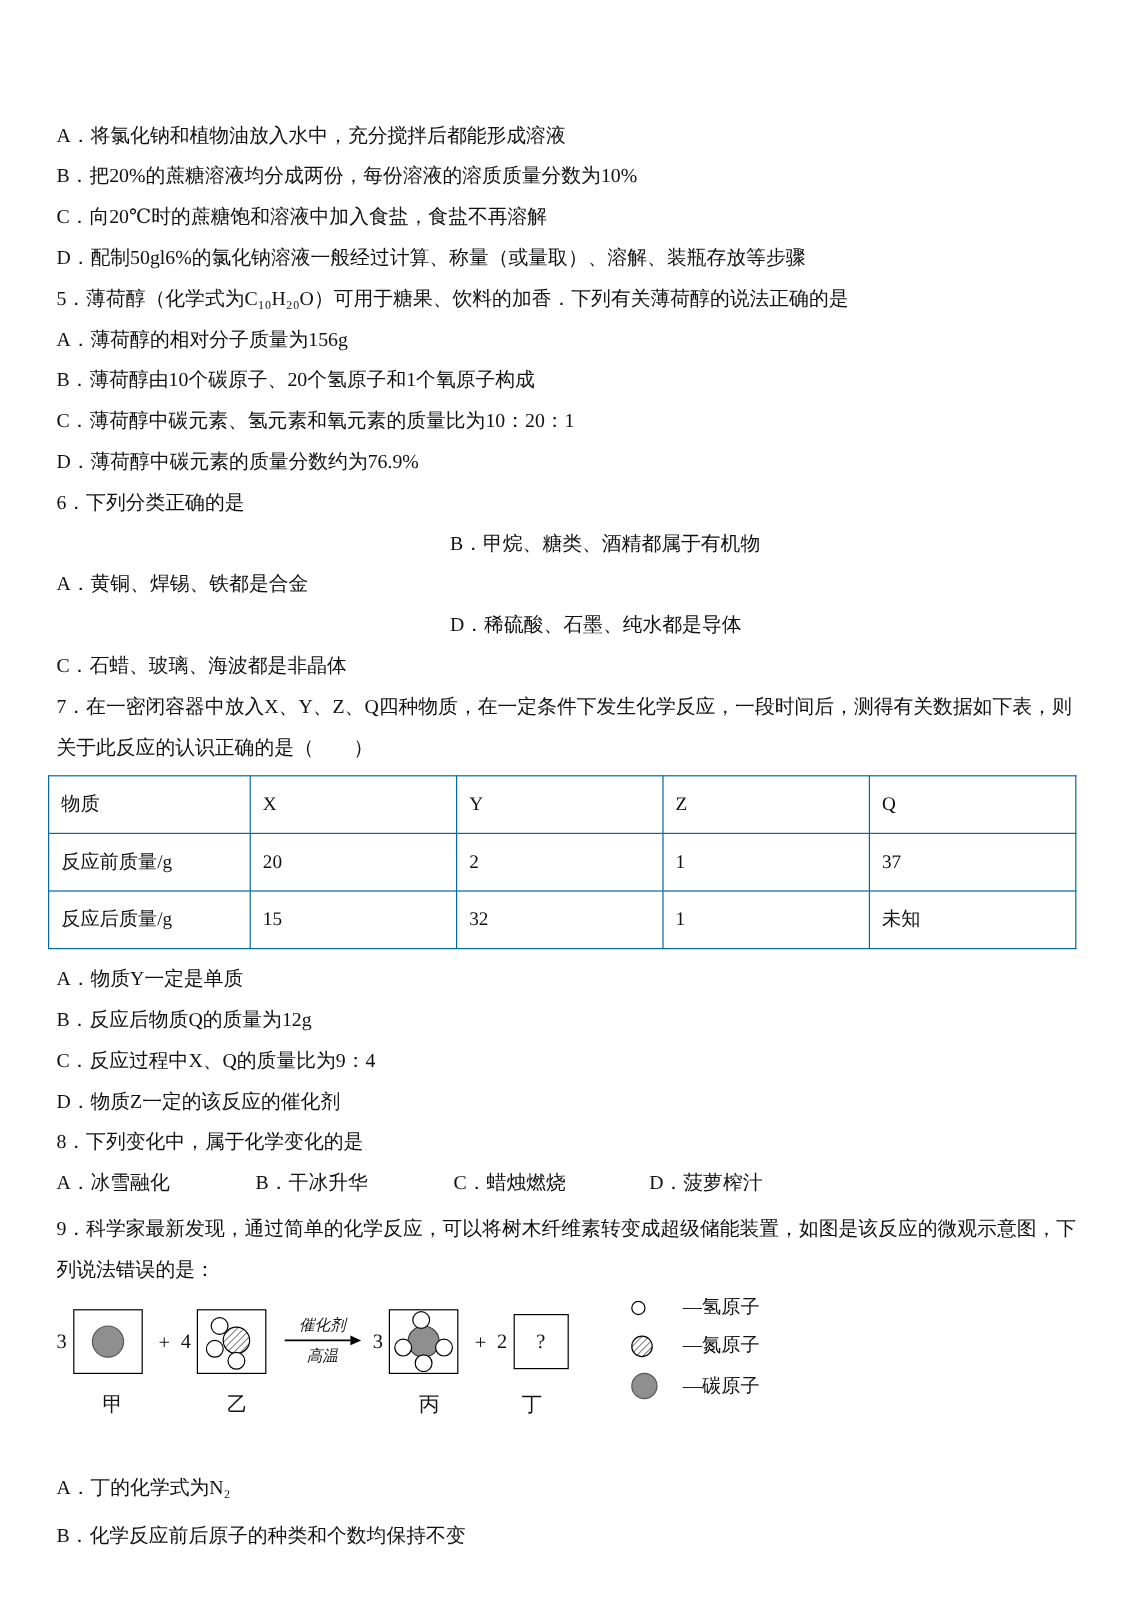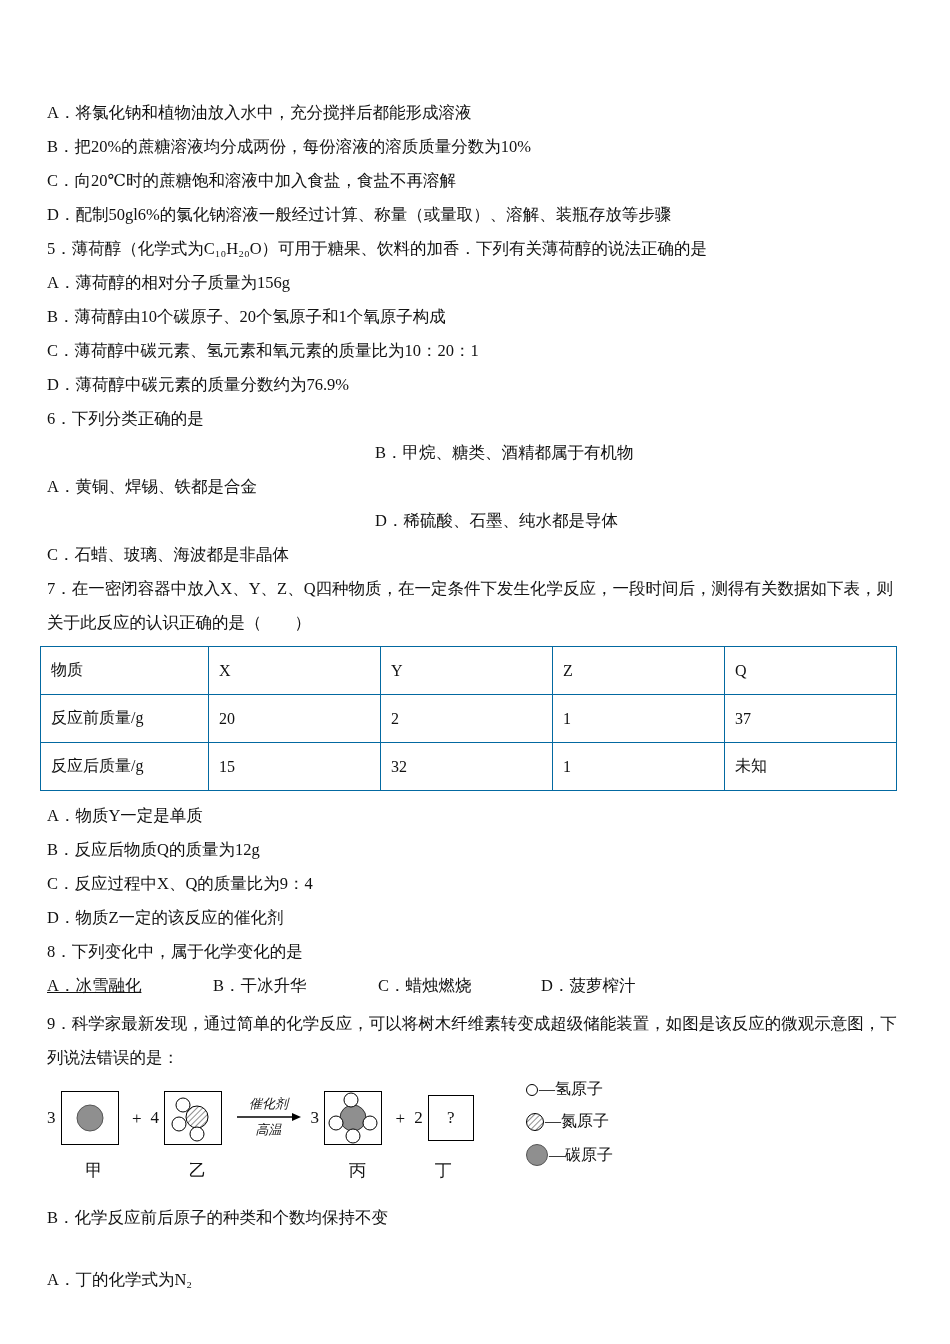--- a/index.html
+++ b/index.html
@@ -9,21 +9,21 @@
     background: #ffffff; color: #111;
     font-family: "Liberation Serif", "DejaVu Serif", serif;
     font-size: 16.5px;
   }
   .page { padding: 96px 36px 0 47px; position: relative; }
   .line { margin: 0; line-height: 34px; min-height: 34px; }
   .wrap { max-width: 852px; }
   .two-col { display: flex; }
   .two-col .col-a { width: 328px; margin-top: 34px; }
   .opts4 { display: flex; }
-  .opts4 .o1 { width: 166px; text-decoration: underline; }
+  .opts4 .o1 { width: 166px; }
   .opts4 .o2 { width: 165px; }
   .opts4 .o3 { width: 163px; }
   .mt4 { margin-top: 4px; }
   .mt6 { margin-top: 6px; }
 
   table.qtable { border-collapse: collapse; table-layout: fixed; width: 856px; margin: 6px 0 8px -7px; }
   .qtable td { border: 1px solid #0369a1; height: 48px; padding: 0 4px 0 10px; vertical-align: middle; font-size: 16px; }
 
   .diagram { position: relative; height: 104px; margin-top: 16px; }
   .reaction-row { position: absolute; left: 0; top: 0; display: flex; align-items: flex-start; gap: 9px; }
@@ -31,21 +31,21 @@
   .mol-top { display: flex; align-items: center; gap: 5px; }
   .coeff { font-size: 17px; }
   .mol-box { width: 58px; height: 54px; border: 1px solid #000; display: flex; align-items: center; justify-content: center; background:#fff; }
   .mol-box.small { width: 46px; height: 46px; margin: 4px 0; font-size: 17px; }
   .mol-label { margin-top: 14px; font-size: 17px; text-align: center; margin-left: 18px; width: 58px; }
   .mol-label.no-coeff { margin-left: 0; }
   .plus { font-size: 17px; margin-top: 18px; }
   .arrow-unit { display: flex; flex-direction: column; align-items: center; width: 66px; margin-top: 5px; font-style: italic; }
   .arrow-txt { font-size: 13px; line-height: 16px; }
   .legend { position: absolute; left: 478px; top: -12px; display: flex; flex-direction: column; gap: 11px; }
-  .legend-row { display: flex; align-items: center; gap: 0; font-size: 16px; }
+  .legend-row { display: flex; align-items: center; gap: 20px; font-size: 16px; justify-content: space-between; }
   .q9opts { margin-top: 28px; }
 </style>
 </head>
 <body>
 
 <div class="page">
 
   <p class="line">A．将氯化钠和植物油放入水中，充分搅拌后都能形成溶液</p>
   <p class="line">B．把20%的蔗糖溶液均分成两份，每份溶液的溶质质量分数为10%</p>
   <p class="line">C．向20℃时的蔗糖饱和溶液中加入食盐，食盐不再溶解</p>
@@ -212,16 +212,16 @@
       </div>
       <div class="legend-row">
         <svg width="24" height="24">
           <circle cx="12" cy="12" r="10.5" fill="#8f8f8f" stroke="#555" stroke-width="1"></circle>
         </svg>
         <span>—碳原子</span>
       </div>
     </div>
   </div>
 
+  <p class="line q9opts">A．丁的化学式为N₂</p>
   <p class="line mt6">B．化学反应前后原子的种类和个数均保持不变</p>
-  <p class="line q9opts">A．丁的化学式为N₂</p>
 
 </div>
 
 </body></html>

